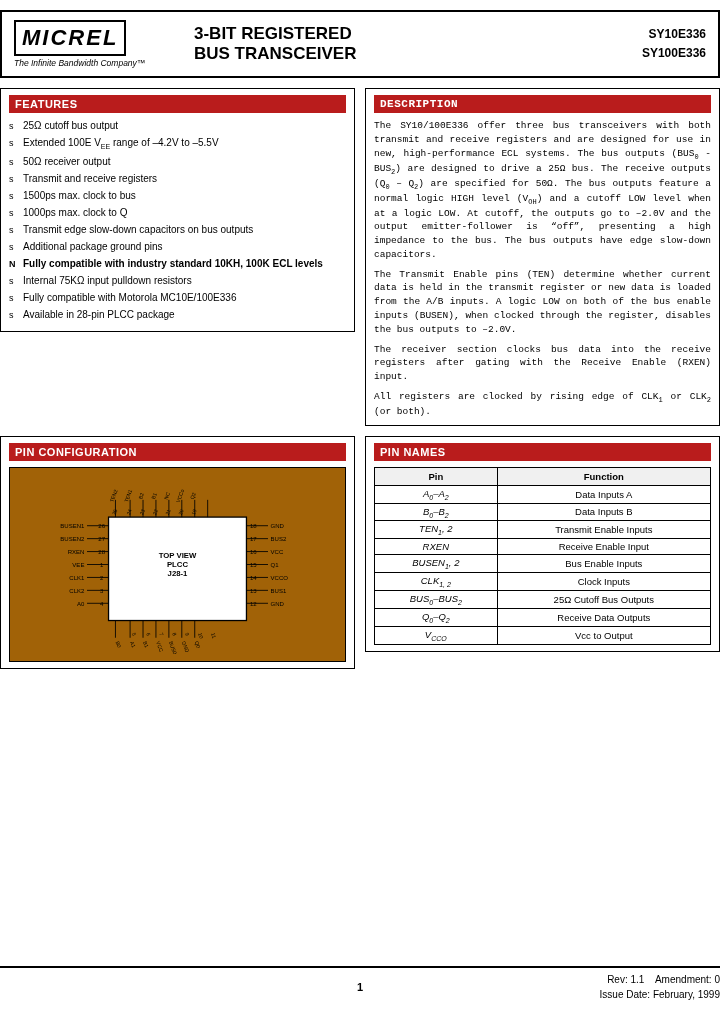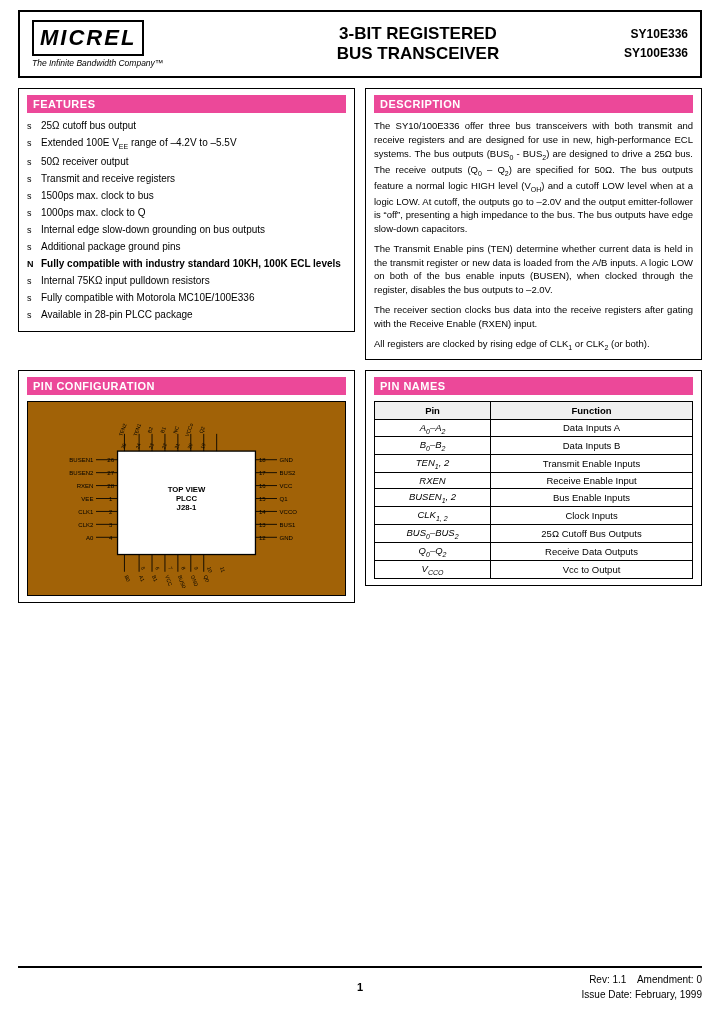--- a/index.html
+++ b/index.html
@@ -7,21 +7,21 @@
       width: 720px;
       min-height: 1012px;
       background: #fff;
       font-family: Arial, Helvetica, sans-serif;
       font-size: 11px;
       color: #000;
     }
     .page {
       width: 720px;
       min-height: 1012px;
-      padding: 10px 18px;
+      padding: 10px 0;
       display: flex;
       flex-direction: column;
     }
     
     .header {
       border: 2px solid #000;
       display: flex;
       align-items: center;
       padding: 8px 12px;
       margin-bottom: 10px;
@@ -42,21 +42,20 @@
       color: #000;
       margin-bottom: 2px;
     }
     .logo-subtitle {
       font-size: 8.5px;
       font-style: italic;
       color: #000;
     }
     .header-title {
       flex: 1;
-      text-align: center;
     }
     .header-title .title1 {
       font-size: 17px;
       font-weight: 900;
       display: block;
     }
     .header-title .title2 {
       font-size: 17px;
       font-weight: 900;
       display: block;
@@ -71,24 +70,25 @@
     .two-col {
       display: flex;
       gap: 10px;
       margin-bottom: 10px;
     }
     .col-left {
       flex: 1;
     }
     .col-right {
       flex: 1;
+      font-family: Liberation Mono, monospace;
     }
     
     .section-header {
-      background: #ec4899;
+      background: #b91c1c;
       color: #fff;
       font-weight: bold;
       font-size: 11px;
       padding: 3px 6px;
       margin-bottom: 6px;
       letter-spacing: 0.5px;
     }
     .section-border {
       border: 1.5px solid #000;
       padding: 6px 8px;
@@ -239,21 +239,21 @@
           <li>
             <span class="bullet">s</span>
             <span>1500ps max. clock to bus</span>
           </li>
           <li>
             <span class="bullet">s</span>
             <span>1000ps max. clock to Q</span>
           </li>
           <li>
             <span class="bullet">s</span>
-            <span>Internal edge slow-down grounding on bus outputs</span>
+            <span>Transmit edge slow-down capacitors on bus outputs</span>
           </li>
           <li>
             <span class="bullet">s</span>
             <span>Additional package ground pins</span>
           </li>
           <li class="bold-item">
             <span class="bullet">N</span>
             <span>Fully compatible with industry standard 10KH, 100K ECL levels</span>
           </li>
           <li>

